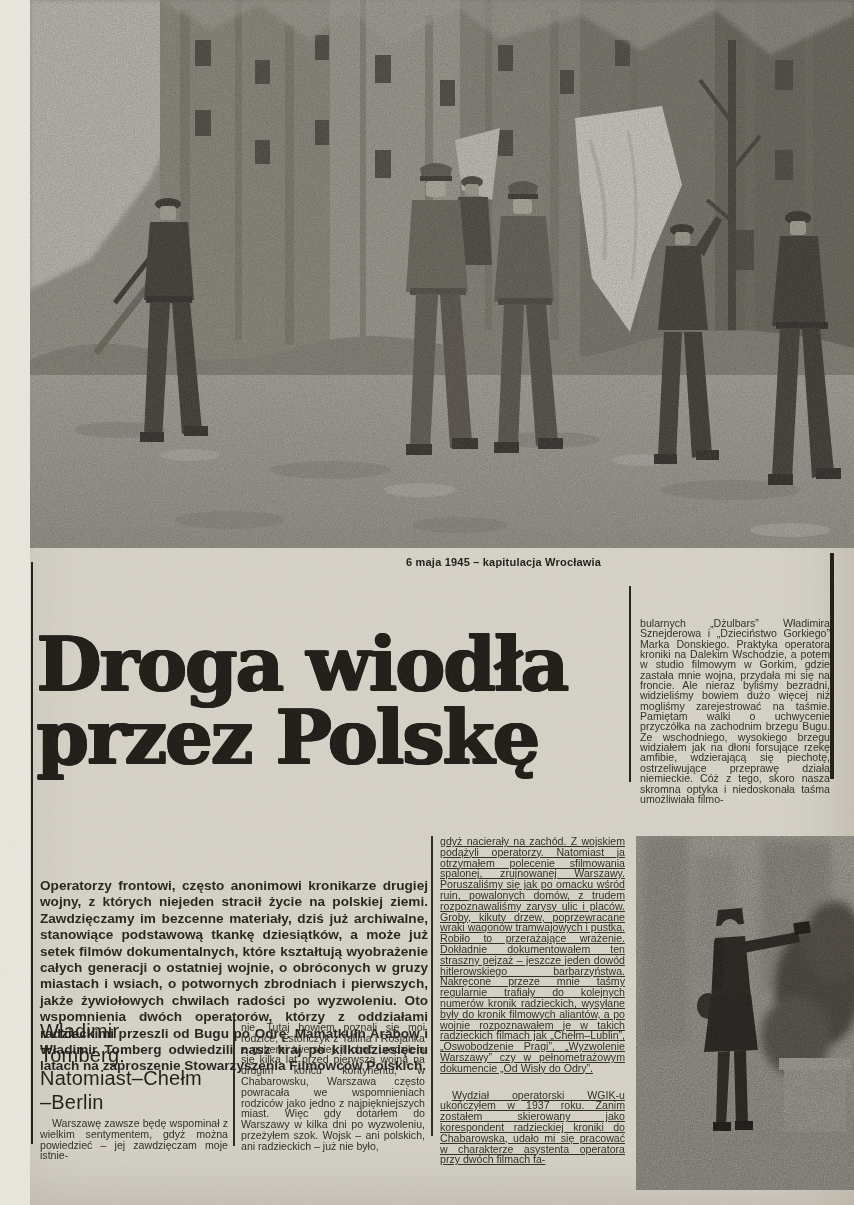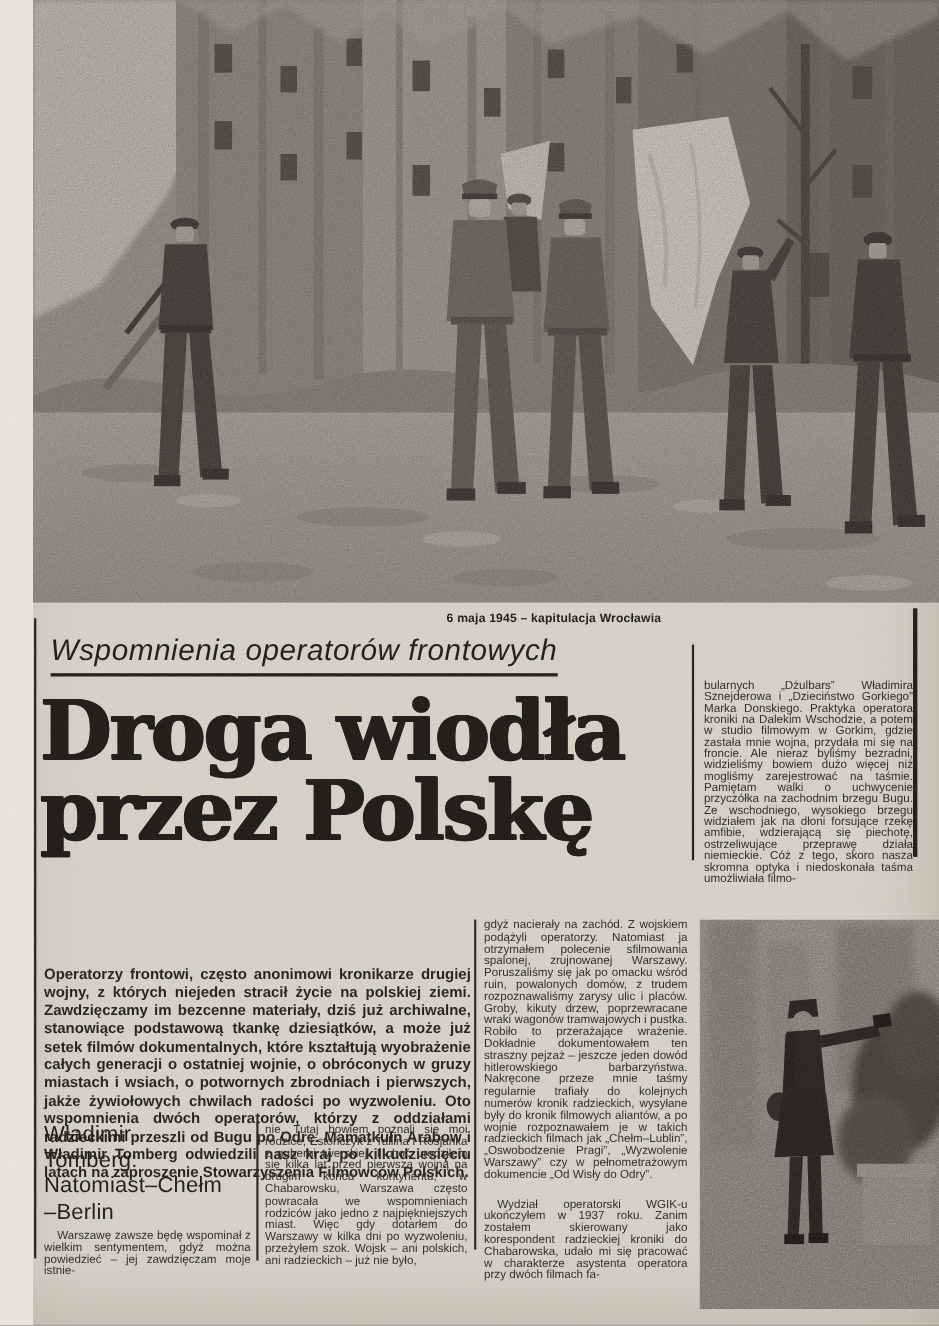--- a/index.html
+++ b/index.html
@@ -51,21 +51,21 @@
     position:absolute;left:40px;top:835px;width:388px;
     font-size:13.6px;line-height:16.4px;font-weight:bold;
     text-align:justify;color:#1b1914;margin-top:43px;
   }
   
   .bodycol{
     position:absolute;font-size:10.6px;line-height:10.8px;
     text-align:justify;color:#27251f;
   }
   #col4{left:640px;top:618px;width:190px;line-height:10.35px;}
-  #col3{left:440px;top:836px;width:185px;}
+  #col3{left:440px;top:836px;width:185px;text-decoration:underline;}
   #col3 .para2{margin-top:16px;text-indent:12px;}
   #col2{left:241px;top:1022px;width:184px;}
   #col1-text{left:40px;top:1118px;width:188px;}
   #col1-text .indent{text-indent:12px;}
   
   #section-heading{
     position:absolute;left:40px;top:1020px;width:195px;
     font-size:20px;line-height:23.5px;font-weight:normal;color:#15130e;
     letter-spacing:.2px;
   }
@@ -247,21 +247,20 @@
   </div>
 
   <div id="photo-caption">6 maja 1945 – kapitulacja Wrocławia</div>
 
   <div class="rule" id="heavy-right-rule"></div>
   <div class="rule" id="left-rule"></div>
   <div class="rule" id="col4-left-rule"></div>
   <div class="rule" id="divider-1"></div>
   <div class="rule" id="divider-2"></div>
 
-  <div id="kicker">Wspomnienia operatorów frontowych</div>
 
   <div id="headline">
     <div>Droga wiodła</div>
     <div>przez Polskę</div>
   </div>
 
   <div class="bodycol" id="col4">bularnych „Dżulbars” Władimira Sznejderowa i „Dzieciństwo Gorkiego” Marka Donskiego. Praktyka operatora kroniki na Dalekim Wschodzie, a potem w studio filmowym w Gorkim, gdzie zastała mnie wojna, przydała mi się na froncie. Ale nieraz byliśmy bezradni, widzieliśmy bowiem dużo więcej niż mogliśmy zarejestrować na taśmie. Pamiętam walki o uchwycenie przyczółka na zachodnim brzegu Bugu. Ze wschodniego, wysokiego brzegu widziałem jak na dłoni forsujące rzekę amfibie, wdzierającą się piechotę, ostrzeliwujące przeprawę działa niemieckie. Cóż z tego, skoro nasza skromna optyka i niedoskonała taśma umożliwiała filmo-</div>
 
   <div id="lead">Operatorzy frontowi, często anonimowi kronikarze drugiej wojny, z których niejeden stracił życie na polskiej ziemi. Zawdzięczamy im bezcenne materiały, dziś już archiwalne, stanowiące podstawową tkankę dziesiątków, a może już setek filmów dokumentalnych, które kształtują wyobrażenie całych generacji o ostatniej wojnie, o obróconych w gruzy miastach i wsiach, o potwornych zbrodniach i pierwszych, jakże żywiołowych chwilach radości po wyzwoleniu. Oto wspomnienia dwóch operatorów, którzy z oddziałami radzieckimi przeszli od Bugu po Odrę. Mamatkułn Arabow i Władimir Tomberg odwiedzili nasz kraj po kilkudziesięciu latach na zaproszenie Stowarzyszenia Filmowców Polskich.</div>
 

